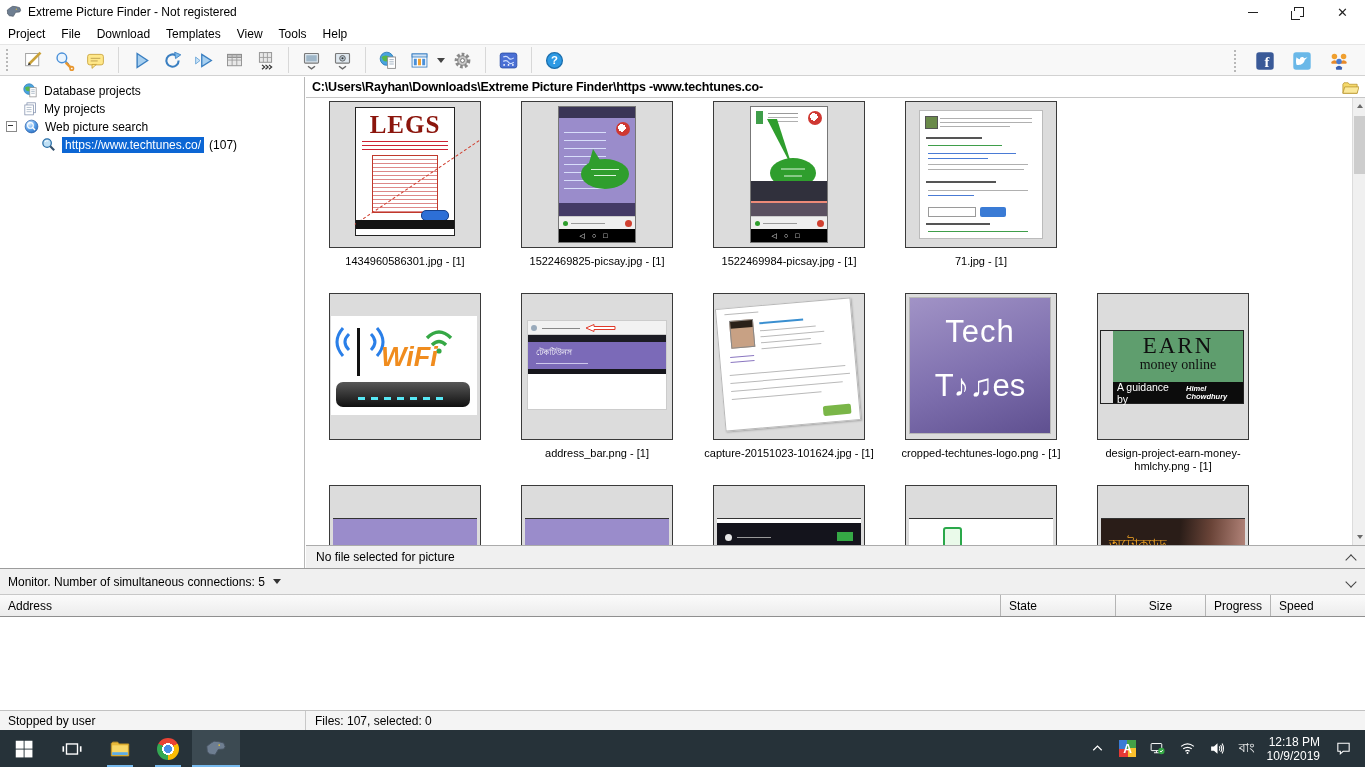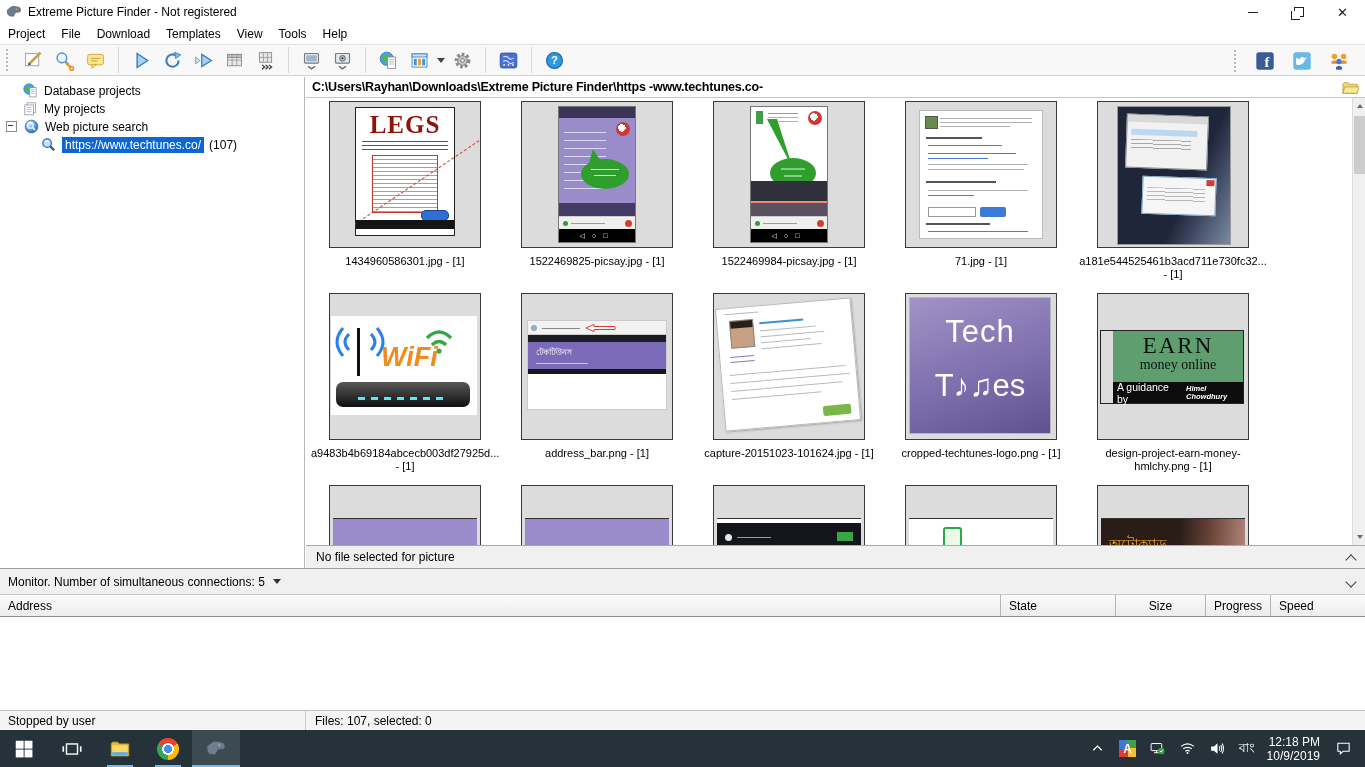--- a/index.html
+++ b/index.html
@@ -556,38 +556,20 @@
           <span class="pg-input"></span>
           <span class="pg-btn"></span>
           <span class="pg-d" style="position:absolute;left:6px;top:112px;width:64px;"></span>
           <span class="pg-l pg-g" style="left:8px;top:120px;width:100px;"></span>
         </div>
       </div>
     </div>
     <div class="cap">71.jpg - [1]</div>
   </div>
 
-  <div class="cell" style="left:771px;top:3px;">
-    <div class="tbox">
-      <div class="art">
-        <div class="mp">
-          <div class="mp-win">
-              <i></i>
-              <u></u>
-              <s></s>
-            </div>
-          <div class="mp-dlg">
-              <i></i>
-              <u></u>
-            </div>
-        </div>
-      </div>
-    </div>
-    <div class="cap">a181e544525461b3acd711e730fc32... - [1]</div>
-  </div>
 
   <div class="cell" style="left:3px;top:195px;">
     <div class="tbox">
       <div class="art">
         <div class="wimg">
           <span class="antenna"></span>
           <svg style="position:absolute;left:0;top:0;" width="146" height="70" viewBox="0 0 146 70">
             <path d="M18 18 Q10 26 18 34" fill="none" stroke="#2a7fe8" stroke-width="3"></path>
             <path d="M12 12 Q0 26 12 40" fill="none" stroke="#2a7fe8" stroke-width="3"></path>
             <path d="M40 18 Q48 26 40 34" fill="none" stroke="#2a7fe8" stroke-width="3"></path>
@@ -596,21 +578,20 @@
             <path d="M101 29 Q108 22 115 29" fill="none" stroke="#35a845" stroke-width="3.4"></path>
             <circle cx="108" cy="35" r="2.6" fill="#35a845"></circle>
           </svg>
           <span class="wifi-word">WiFi</span>
           <div class="router">
               <i></i>
             </div>
         </div>
       </div>
     </div>
-    <div class="cap">a9483b4b69184abcecb003df27925d... - [1]</div>
   </div>
 
   <div class="cell" style="left:195px;top:195px;">
     <div class="tbox">
       <div class="art">
         <div class="shot">
           <div class="sh-top">
               <i></i>
               <u></u>
             <svg class="sh-arrow" viewBox="0 0 30 8">

